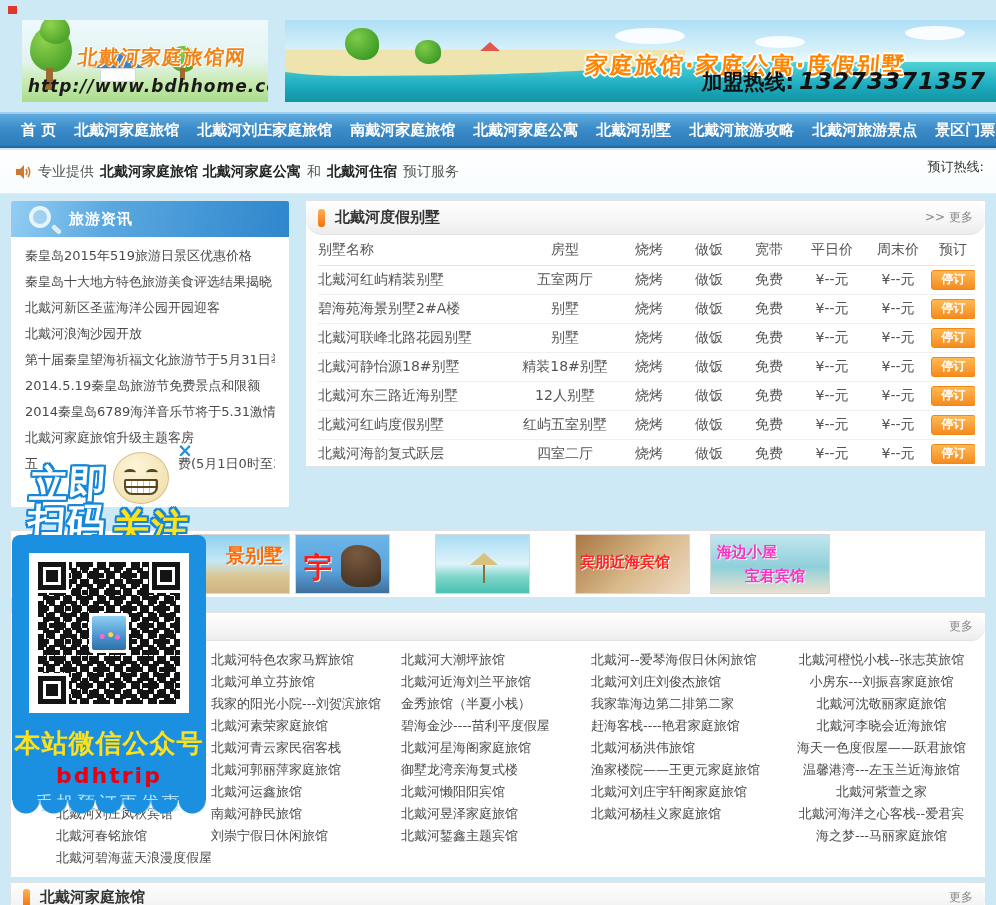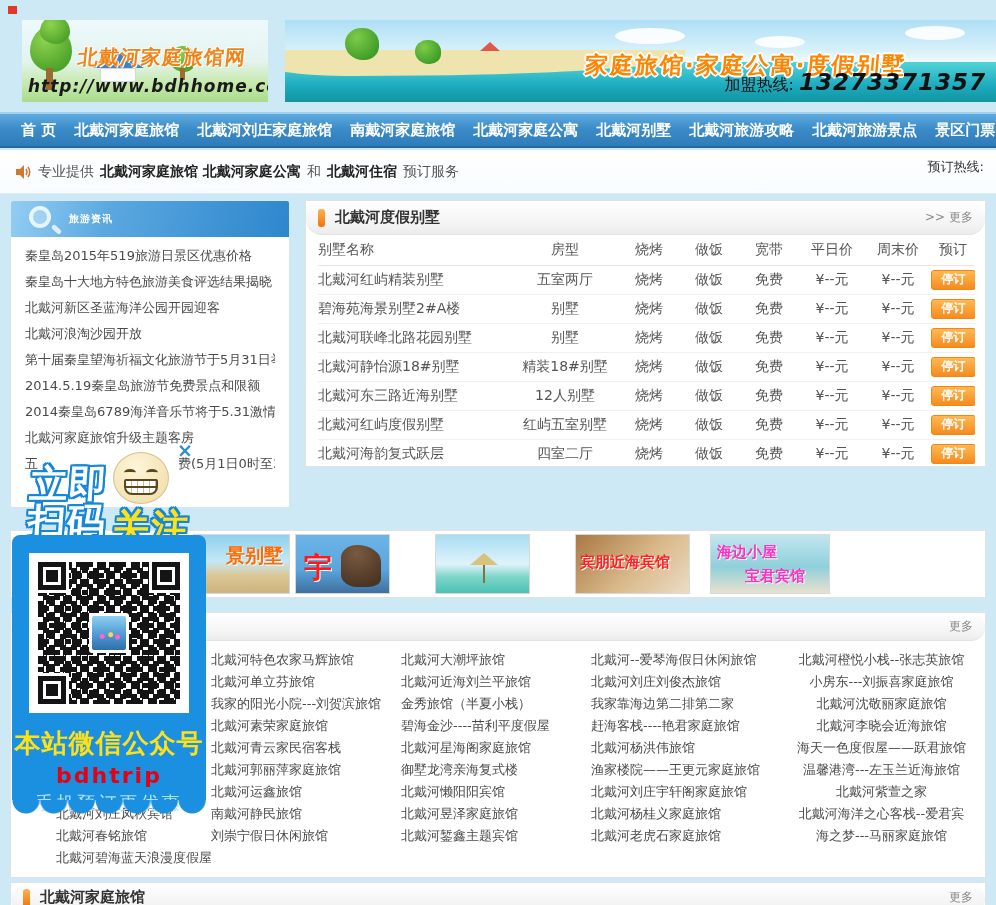--- a/index.html
+++ b/index.html
@@ -50,21 +50,21 @@
     background:radial-gradient(circle at 35% 30%,#7ecb4a,#3e9d27 75%); }
   .bt1 { left:60px; top:8px; width:34px; height:32px; }
   .bt2 { left:130px; top:20px; }
   .b-umbrella { position:absolute; left:195px; top:22px; width:0; height:0;
     border-left:10px solid transparent; border-right:10px solid transparent;
     border-bottom:9px solid #e2574c; }
   .banner-slogan { position:absolute; left:300px; top:30px; font-size:23px; font-weight:bold;
     color:#ff8400; letter-spacing:2px; transform:skewX(-5deg); white-space:nowrap;
     text-shadow:2px 0 0 #fff,-2px 0 0 #fff,0 2px 0 #fff,0 -2px 0 #fff,1px 1px 0 #fff,-1px -1px 0 #fff,1px -1px 0 #fff,-1px 1px 0 #fff; }
   .banner-hotline { position:absolute; right:10px; bottom:6px; white-space:nowrap; }
-  .bh-label { font-size:16px; font-weight:normal; color:#111; }
+  .bh-label { font-size:21px; font-weight:bold; color:#111; }
   .bh-number { font-size:23px; font-weight:bold; font-style:italic; color:#111; letter-spacing:1px; }
 
   
   .navbar { left:0; top:112px; width:996px; height:36px; display:flex; align-items:center;
     padding:0 12px; white-space:nowrap; overflow:hidden;
     background:linear-gradient(180deg,#5fabdf 0%,#3c8cc9 45%,#2e7cba 100%);
     border-top:2px solid #9fd0ef; border-bottom:2px solid #2268a3; }
   .nav-item { color:#fff; font-size:15px; font-weight:bold; padding:0 9px; text-decoration:none; cursor:pointer; }
   .nav-sep { width:1px; height:16px; background:linear-gradient(180deg,#bfe0f5,#6fa9d6); opacity:.75; }
 
@@ -92,21 +92,21 @@
   
   .sidebar { left:10px; top:200px; width:280px; height:308px; background:#fff;
     border:1px solid #d5e7f3; border-radius:3px; }
   .sidebar-header { height:36px; position:relative; border-radius:2px 2px 0 0;
     background:linear-gradient(105deg,#93cef3 0%,#5aa8e0 35%,#2e86cc 100%); }
   .mag-glass { position:absolute; left:18px; top:5px; width:22px; height:22px; border-radius:50%;
     border:4px solid rgba(255,255,255,.75); background:rgba(220,240,252,.35); }
   .mag-handle { position:absolute; left:40px; top:26px; width:11px; height:5px; border-radius:3px;
     background:rgba(255,255,255,.75); transform:rotate(42deg); }
   .sidebar-title { position:absolute; left:58px; top:0; line-height:36px; color:#fff;
-    font-size:10px; font-weight:bold; letter-spacing:1px; }
+    font-size:15px; font-weight:bold; letter-spacing:1px; }
   .news-list { list-style:none; padding:6px 14px 0 14px; }
   .news-item { font-size:13px; color:#4a4a4a; line-height:26px; height:26px;
     white-space:nowrap; overflow:hidden; position:relative; cursor:pointer; }
   .news-suffix { position:absolute; left:153px; top:0; }
 
   
   .villas-panel { left:305px; top:200px; width:681px; height:267px; }
   .villas-table { width:657px; margin:0 12px; border-collapse:collapse; table-layout:fixed; }
   .villas-table th { height:30px; font-weight:normal; font-size:14px; color:#555;
     border-bottom:1px solid #e6e6e6; text-align:center; }
@@ -467,21 +467,20 @@
     </div>
     <div class="hotel-col hc4">
       <div class="hotel-link">北戴河--爱琴海假日休闲旅馆</div>
       <div class="hotel-link">北戴河刘庄刘俊杰旅馆</div>
       <div class="hotel-link">我家靠海边第二排第二家</div>
       <div class="hotel-link">赶海客栈----艳君家庭旅馆</div>
       <div class="hotel-link">北戴河杨洪伟旅馆</div>
       <div class="hotel-link">渔家楼院——王更元家庭旅馆</div>
       <div class="hotel-link">北戴河刘庄宇轩阁家庭旅馆</div>
       <div class="hotel-link">北戴河杨桂义家庭旅馆</div>
-      <div class="hotel-link">北戴河老虎石家庭旅馆</div>
     </div>
     <div class="hotel-col hc5">
       <div class="hotel-link">北戴河橙悦小栈--张志英旅馆</div>
       <div class="hotel-link">小房东---刘振喜家庭旅馆</div>
       <div class="hotel-link">北戴河沈敬丽家庭旅馆</div>
       <div class="hotel-link">北戴河李晓会近海旅馆</div>
       <div class="hotel-link">海天一色度假屋——跃君旅馆</div>
       <div class="hotel-link">温馨港湾---左玉兰近海旅馆</div>
       <div class="hotel-link">北戴河紫萱之家</div>
       <div class="hotel-link">北戴河海洋之心客栈--爱君宾</div>

